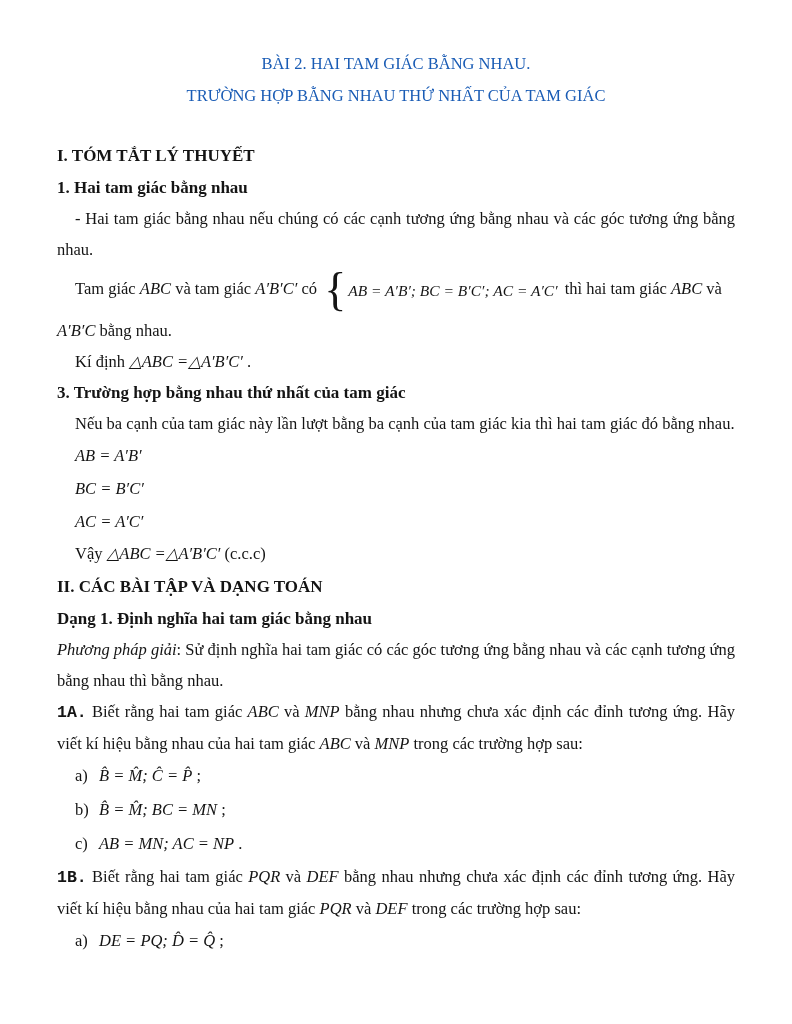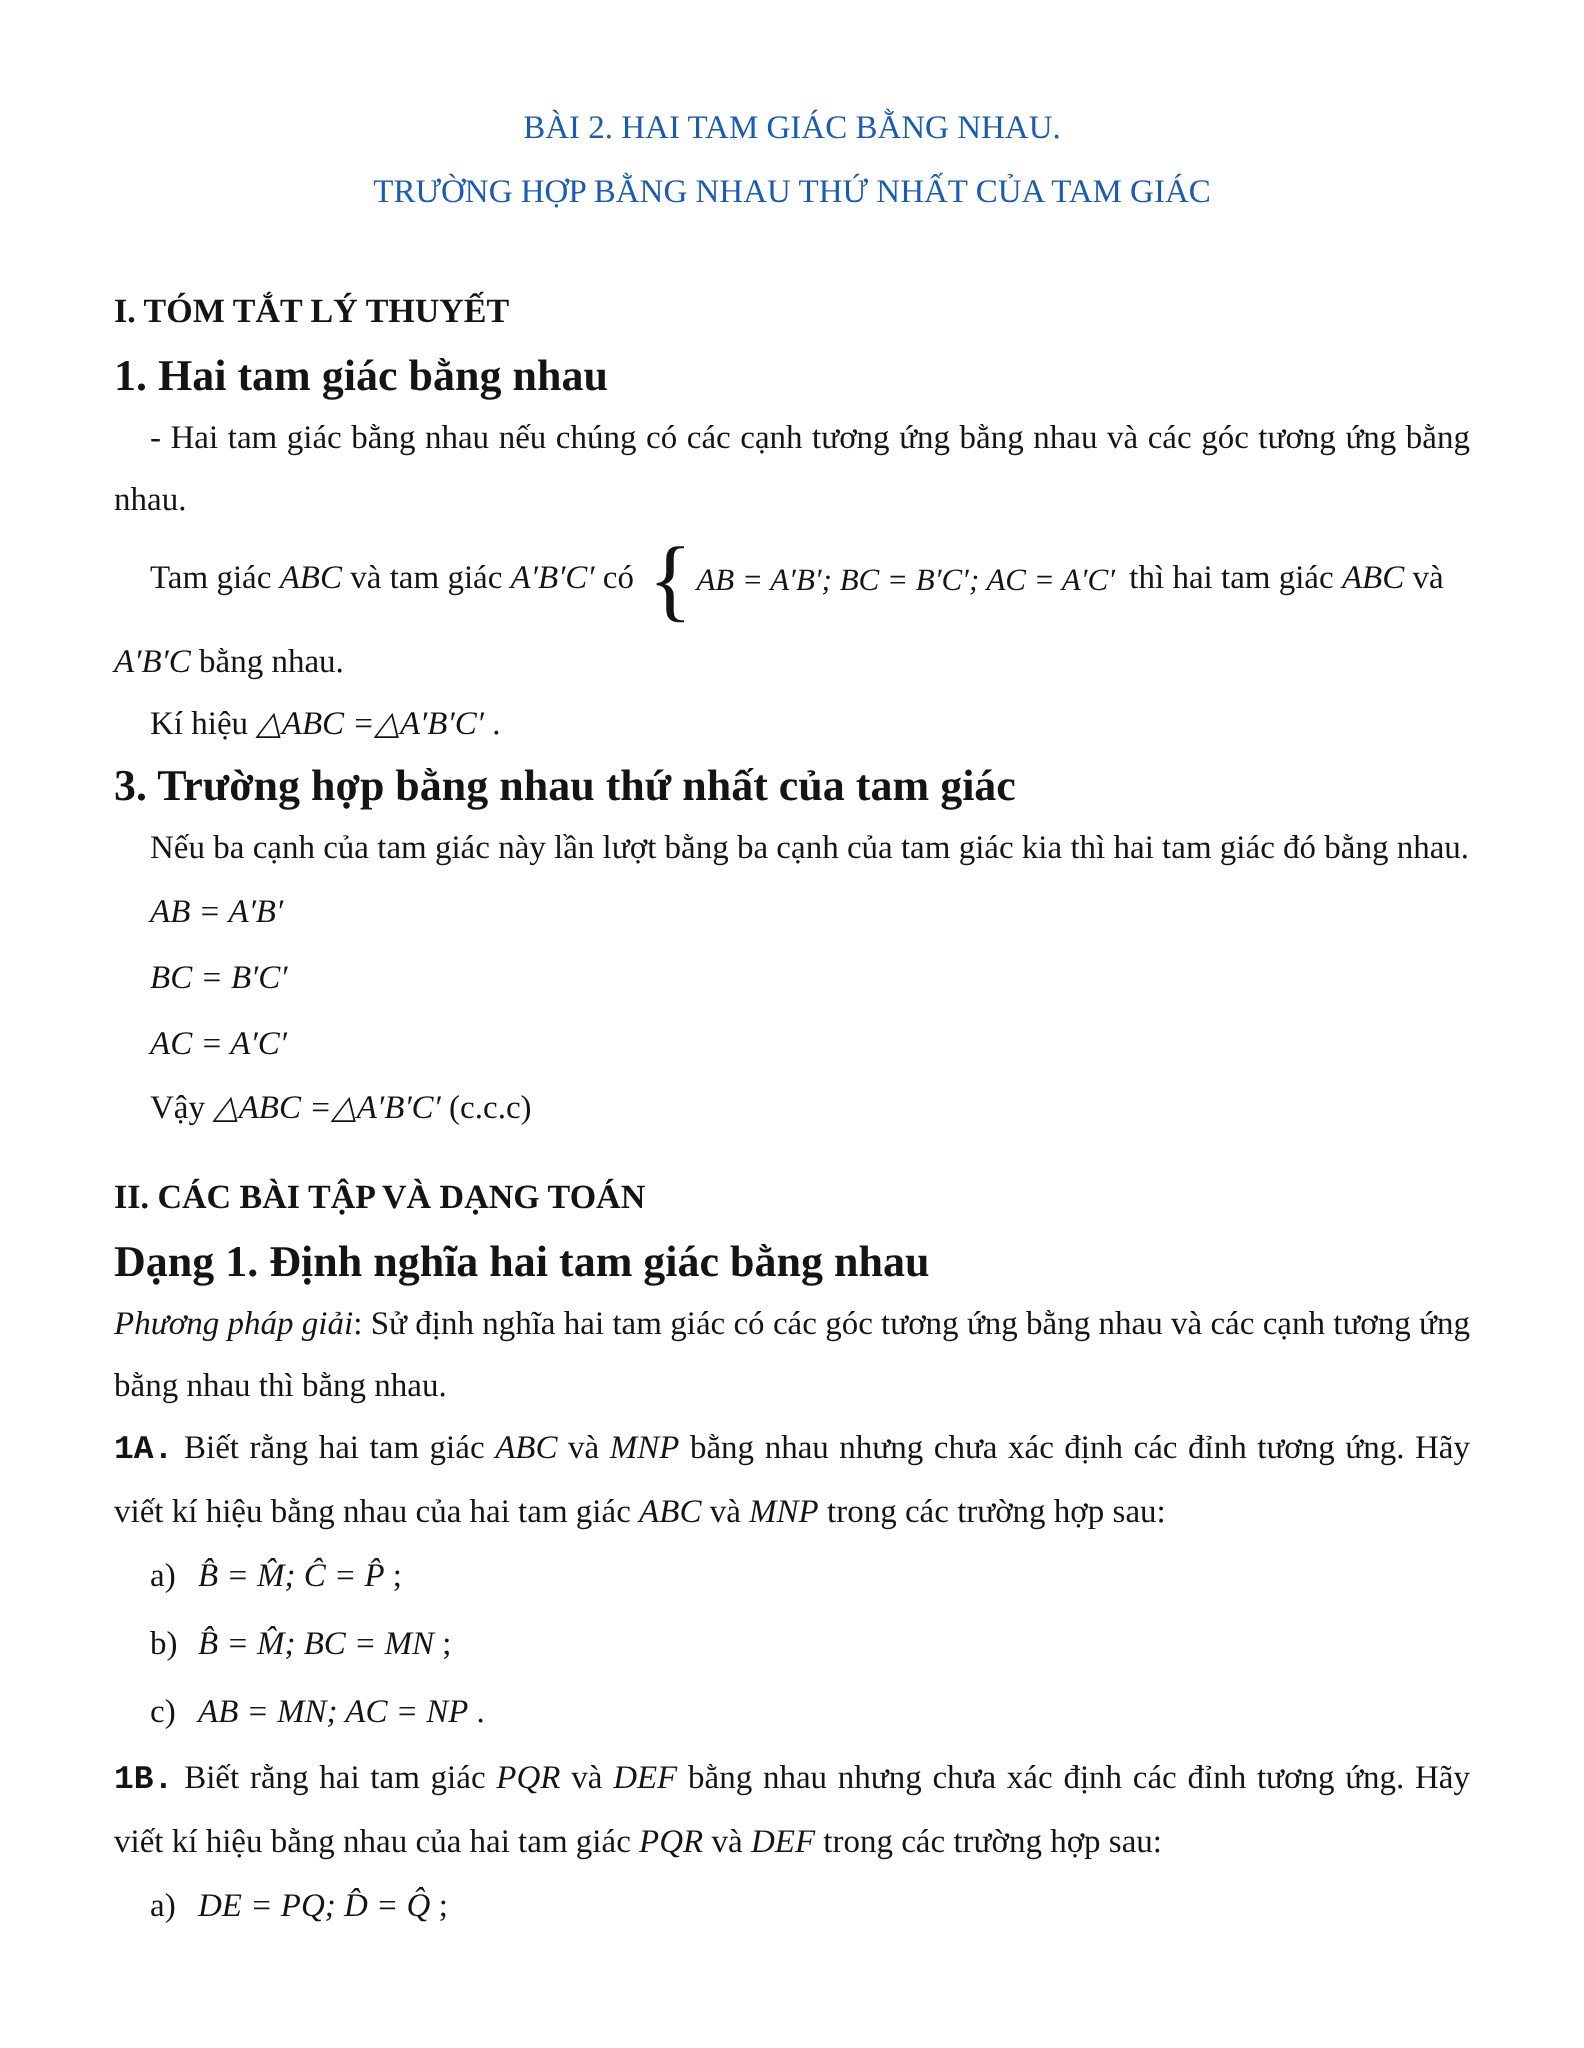--- a/index.html
+++ b/index.html
@@ -18,24 +18,24 @@
     font-weight: normal;
     font-size: 16.5px;
     line-height: 32px;
     margin-bottom: 28px;
   }
 
   h2.sec {
     font-size: 17px;
     font-weight: bold;
     line-height: 32px;
-    margin-top: 14px;
+    margin-top: 2px;
   }
   h3.sub {
-    font-size: 22px;
+    font-size: 17px;
     font-weight: bold;
     line-height: 31px;
   }
 
   p.para {
     line-height: 31px;
     text-align: justify;
   }
   p.noj { text-align: left; }
   .ind { text-indent: 18px; }
@@ -103,21 +103,21 @@
 
   <p class="para ind"><span>Tam giác </span><span class="math">ABC</span><span> và tam giác </span><span class="math">A′B′C′</span><span> có </span><span class="sys">
         <span class="brace">{</span>
         <span class="syslines">
           <span class="math">AB = A′B′; BC = B′C′; AC = A′C′</span>
         </span>
       </span><span> thì hai tam giác </span><span class="math">ABC</span><span> và</span></p>
 
   <p class="para noj"><span class="math">A′B′C</span><span> bằng nhau.</span></p>
 
-  <p class="para ind noj"><span>Kí hiệu </span><span class="math">△ABC =△A′B′C′</span><span> .</span></p>
+  <p class="para ind noj"><span>Kí định </span><span class="math">△ABC =△A′B′C′</span><span> .</span></p>
 
   <h3 class="sub">3. Trường hợp bằng nhau thứ nhất của tam giác</h3>
 
   <p class="para ind">Nếu ba cạnh của tam giác này lần lượt bằng ba cạnh của tam giác kia thì hai tam giác đó bằng nhau.</p>
 
 
   <p class="eq">AB = A′B′</p>
   <p class="eq">BC = B′C′</p>
   <p class="eq">AC = A′C′</p>
 

